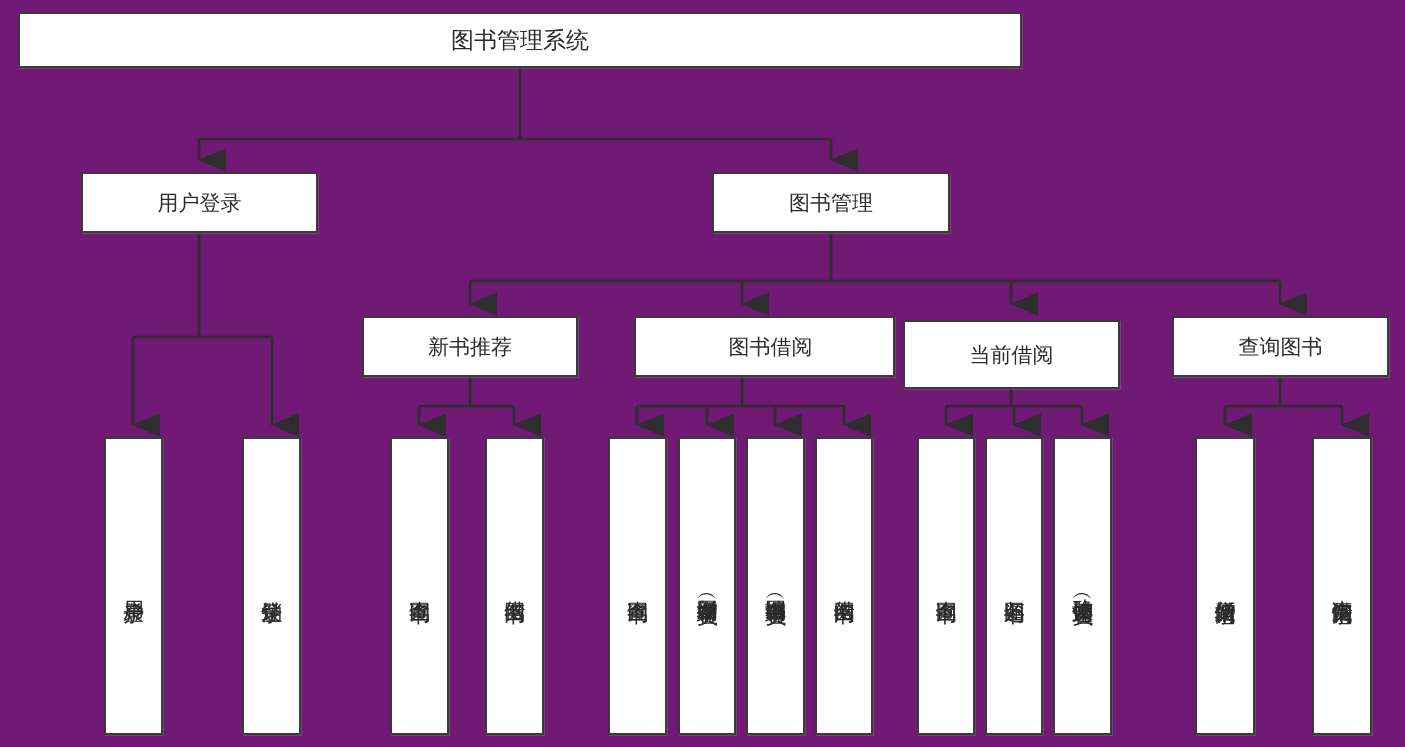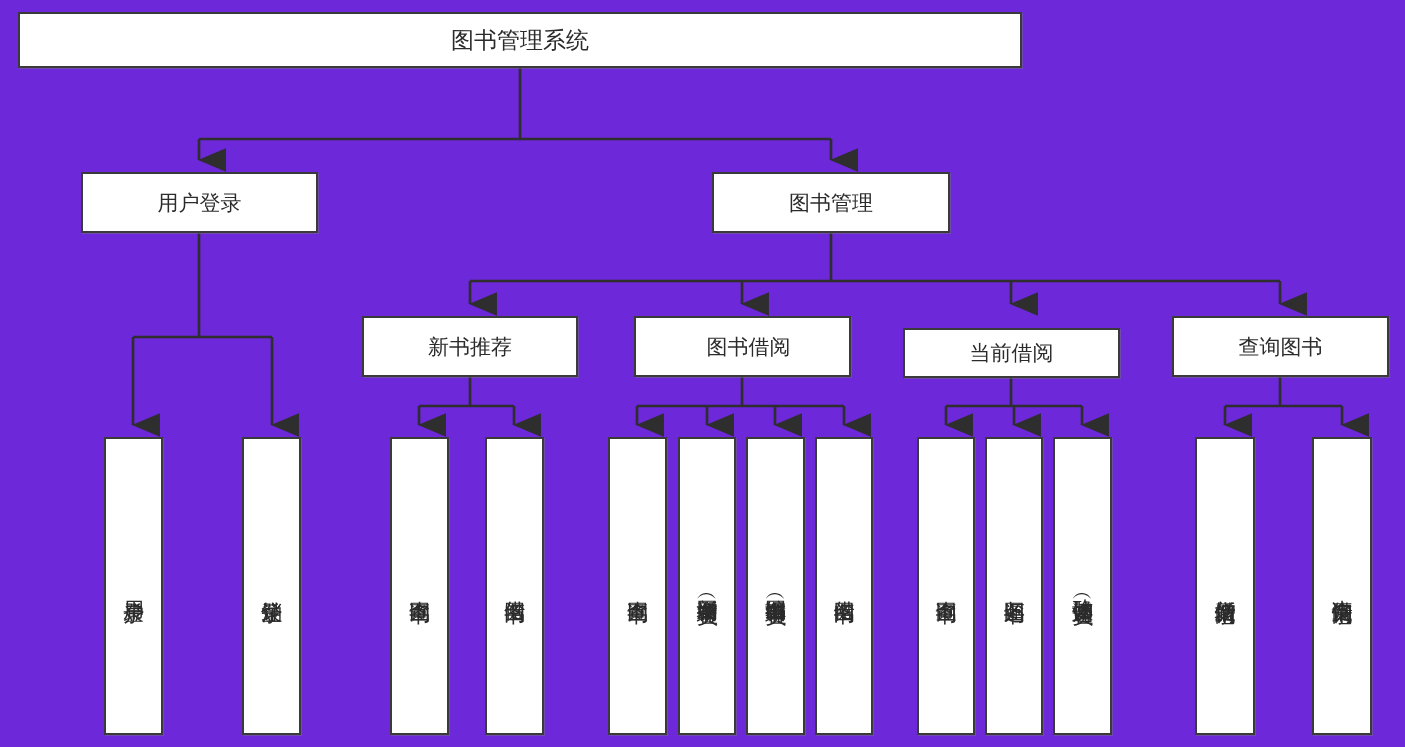--- a/index.html
+++ b/index.html
@@ -7,21 +7,21 @@
     padding: 0;
     background: #ffffff;
   }
   body {
     font-family: "Liberation Sans", "DejaVu Sans", sans-serif;
   }
   #canvas {
     position: relative;
     width: 1405px;
     height: 747px;
-    background: #6d28d9;
+    background: #701a75;
     overflow: hidden;
   }
   #wires {
     position: absolute;
     left: 0;
     top: 0;
     width: 1405px;
     height: 747px;
     pointer-events: none;
   }
@@ -134,24 +134,24 @@
   <div class="node level1" style="left:81px; top:172px; width:237px; height:61px;">
     <span>用户登录</span>
   </div>
   <div class="node level2" style="left:362px; top:316px; width:216px; height:61px;">
     <span>新书推荐</span>
   </div>
 
   <div class="node level1" style="left:712px; top:172px; width:238px; height:61px;">
     <span>图书管理</span>
   </div>
-  <div class="node level2" style="left:634px; top:316px; width:217px; height:61px;padding-left:12px;">
+  <div class="node level2" style="left:634px; top:316px; width:261px; height:61px;padding-left:12px;">
     <span>图书借阅</span>
   </div>
-  <div class="node level2" style="left:903px; top:328px; width:217px; height:50px;">
+  <div class="node level2" style="left:903px; top:320px; width:217px; height:69px;">
     <span>当前借阅</span>
   </div>
   <div class="node level2" style="left:1172px; top:316px; width:217px; height:61px;">
     <span>查询图书</span>
   </div>
 
   <div id="leaf-layer">
       <div class="node leaf" style="left: 104px; top: 437px; width: 59px; height: 298px;">
         <span class="vtext">用户登录</span>
       </div>

